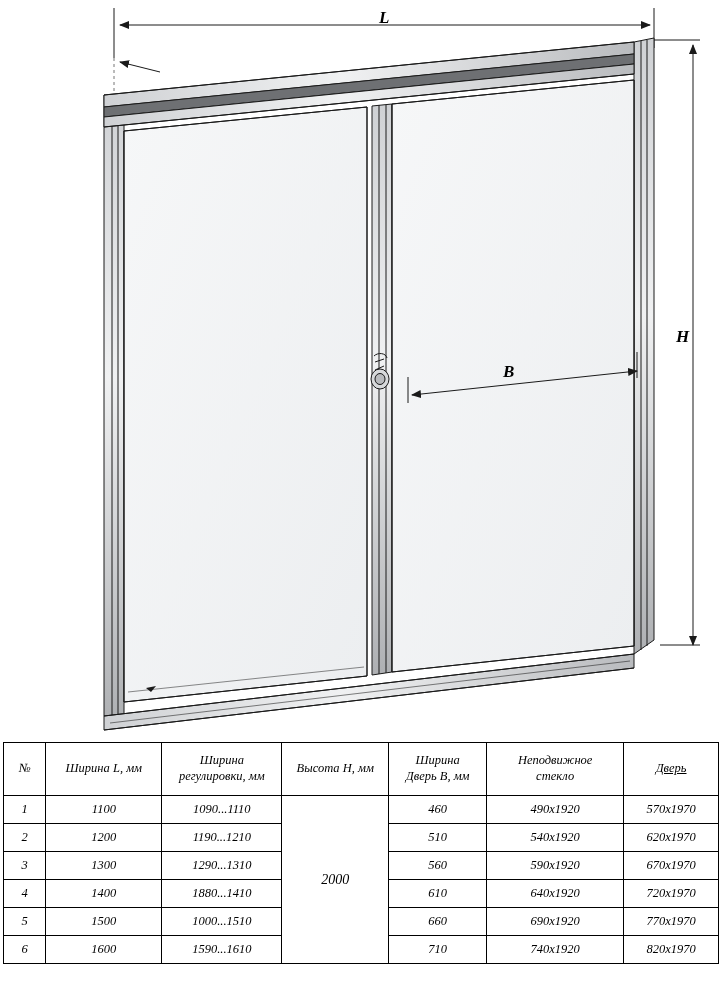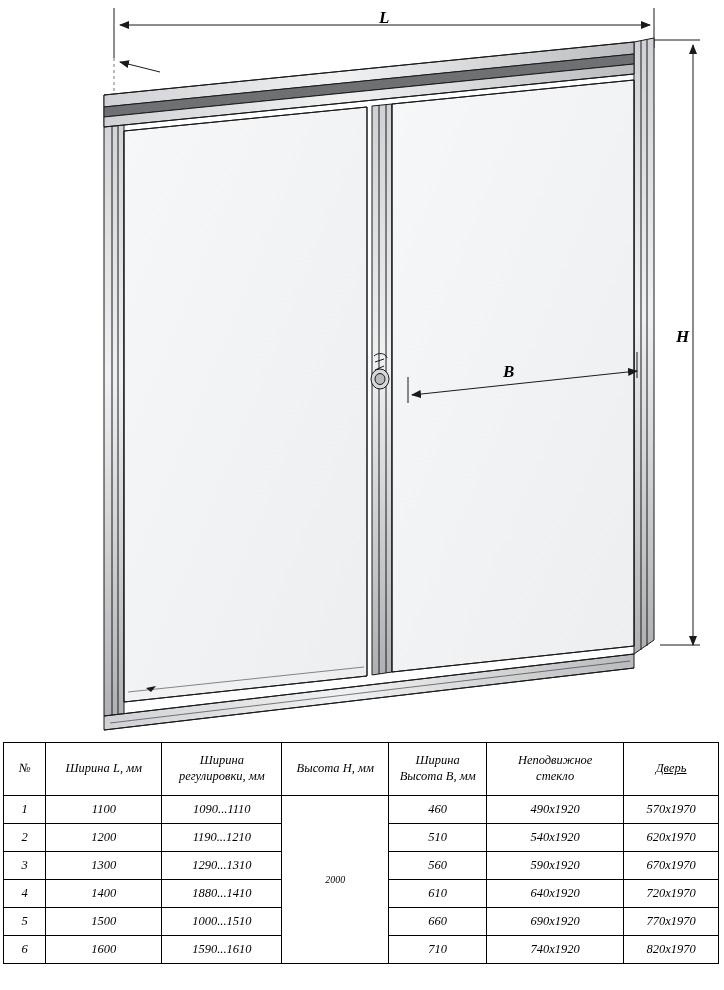--- a/index.html
+++ b/index.html
@@ -70,21 +70,21 @@
     height: 25px;
   }
   .col-no      { width: 40px; }
   .col-width   { width: 118px; }
   .col-adj     { width: 120px; }
   .col-height  { width: 108px; }
   .col-entry   { width: 98px; }
   .col-fixed   { width: 138px; margin-top: 15px; }
   .col-door    { width: 94px; text-decoration: underline; }
   .cell-height-merged {
-    font-size: 10px;
+    font-size: 14px;
     font-style: italic;
   }
 </style>
 </head>
 <body>
 
 <div id="page">
 
   <svg id="drawing" viewBox="0 0 724 740">
     <defs>
@@ -207,21 +207,21 @@
       <tr>
         <th class="col-no">№</th>
         <th class="col-width">Ширина L, мм</th>
         <th class="col-adj">
           <span>Ширина</span><br>
           <span>регулировки, мм</span>
         </th>
         <th class="col-height">Высота H, мм</th>
         <th class="col-entry">
           <span>Ширина</span><br>
-          <span>Высота B, мм</span>
+          <span>Дверь B, мм</span>
         </th>
         <th class="col-fixed">
           <span>Неподвижное</span><br>
           <span>стекло</span>
         </th>
         <th class="col-door">Дверь</th>
       </tr>
     </thead>
     <tbody>
       <tr>

